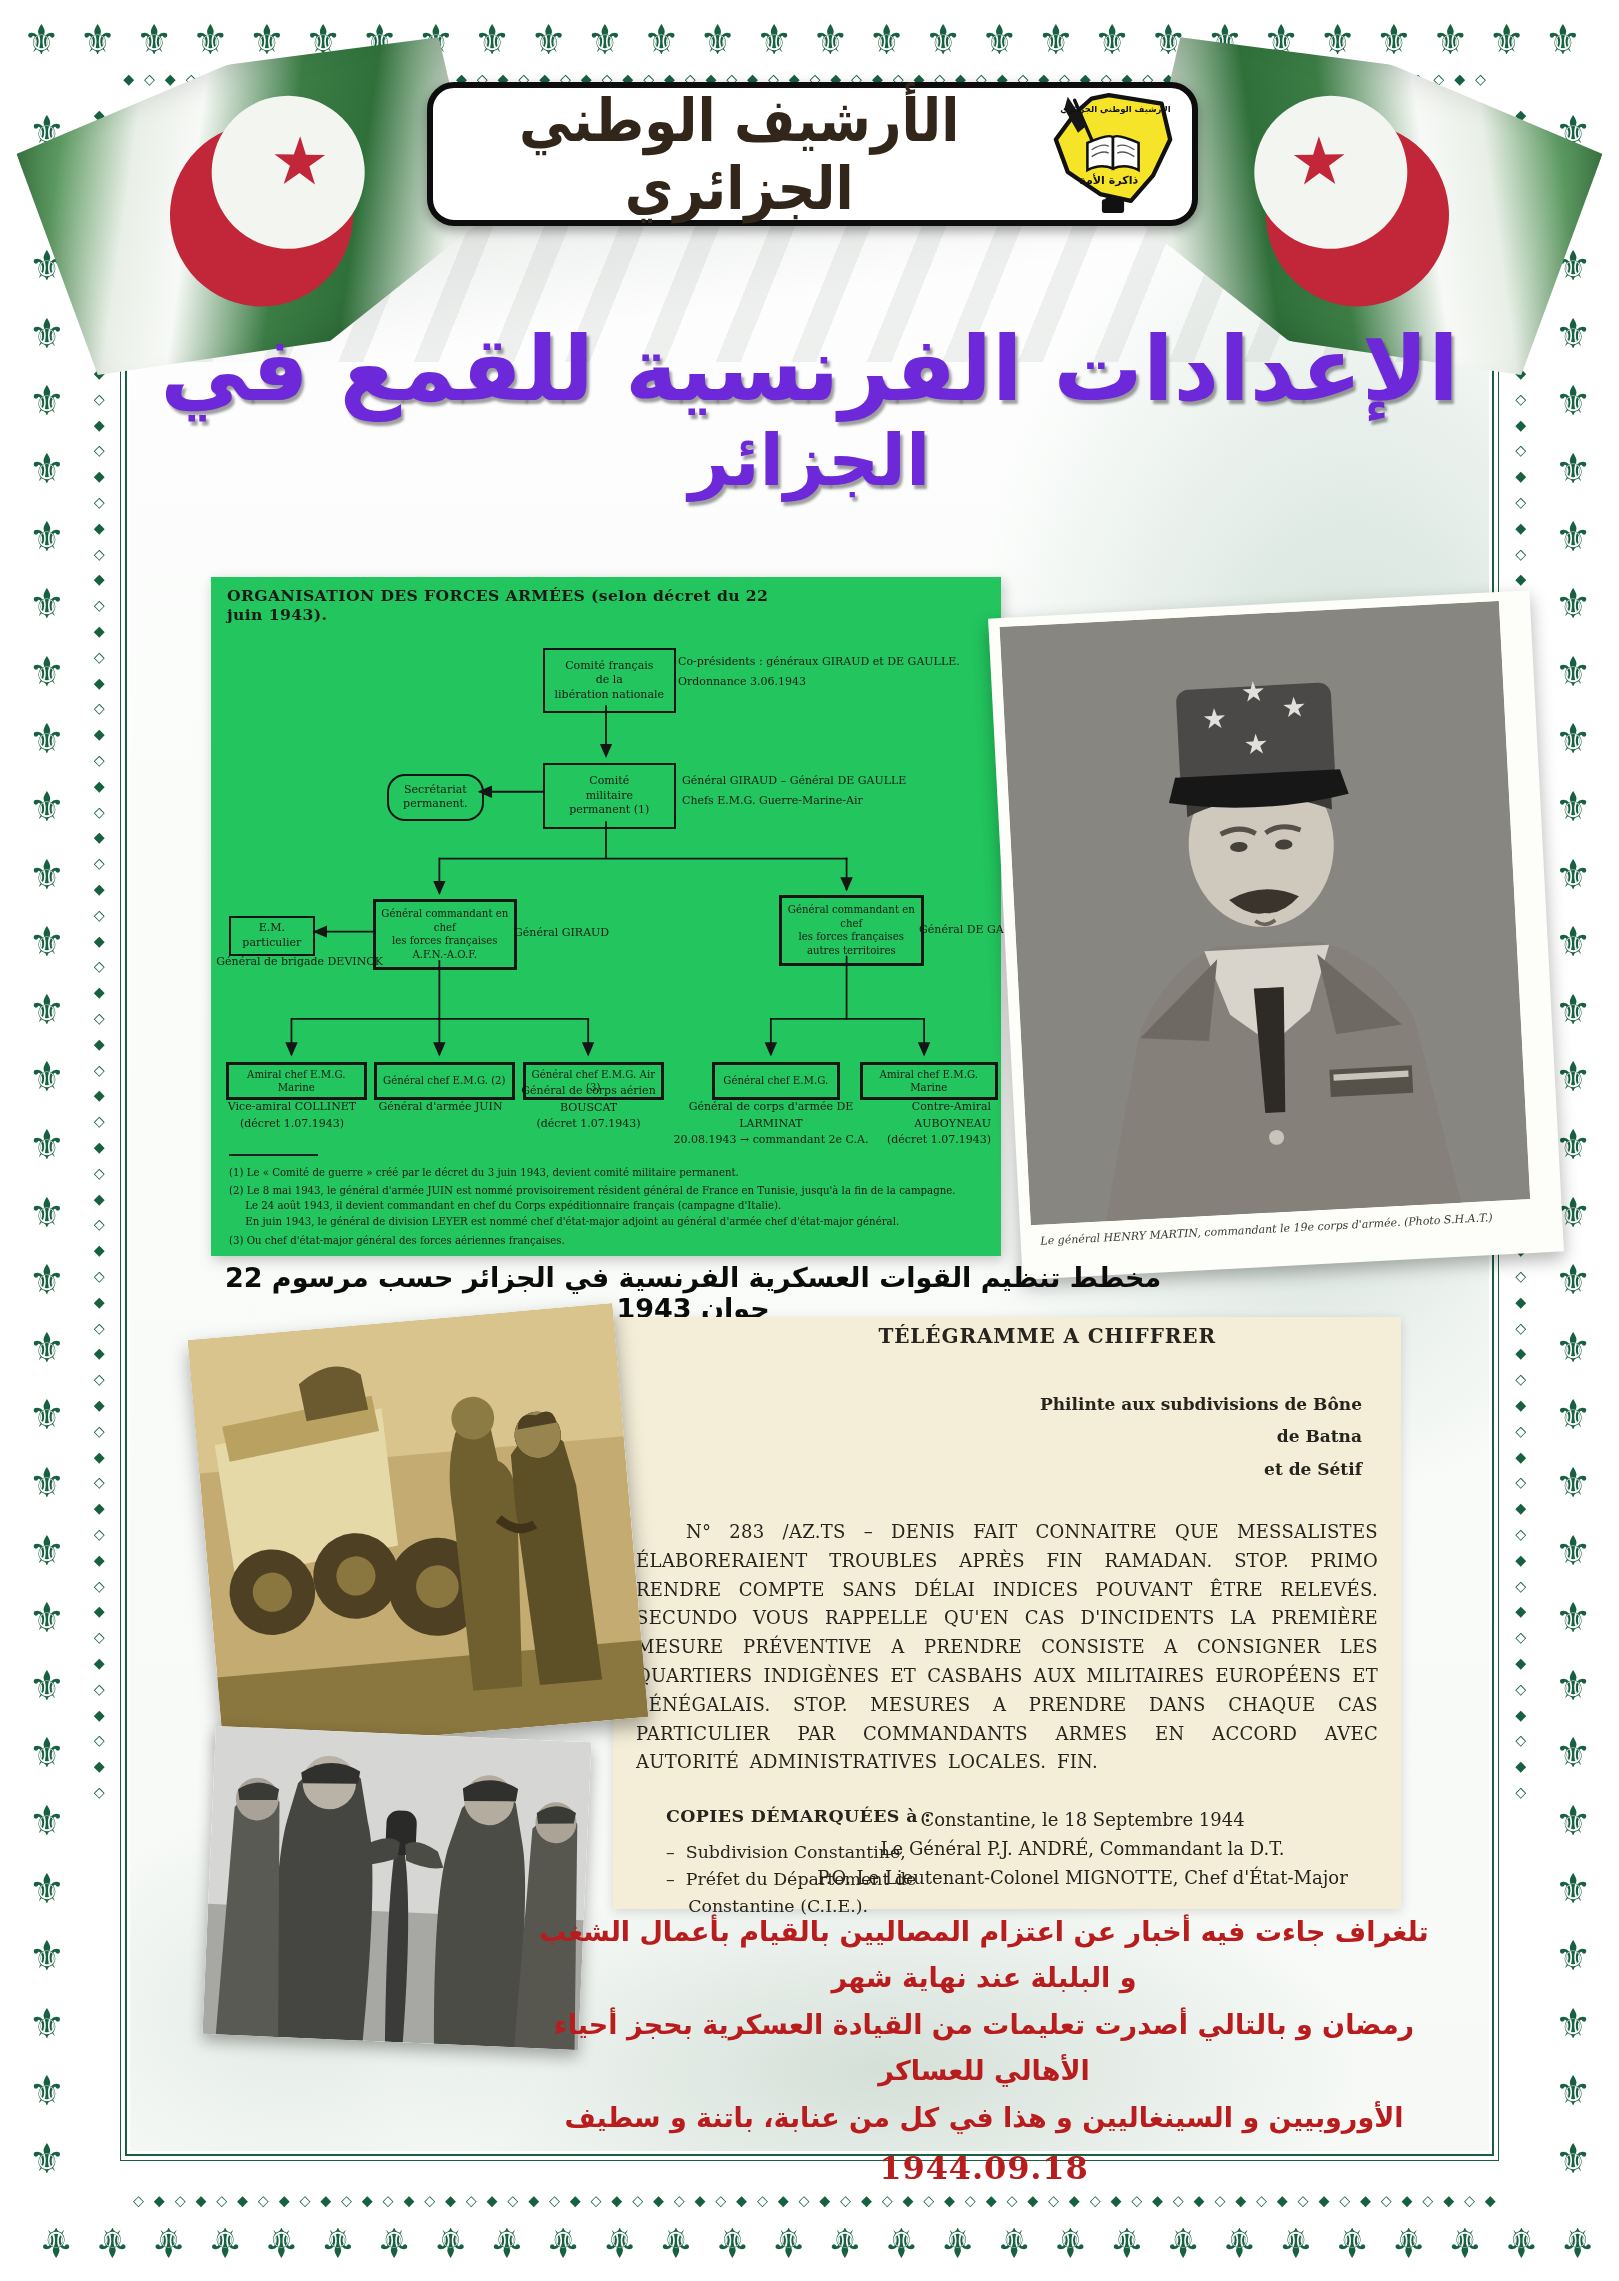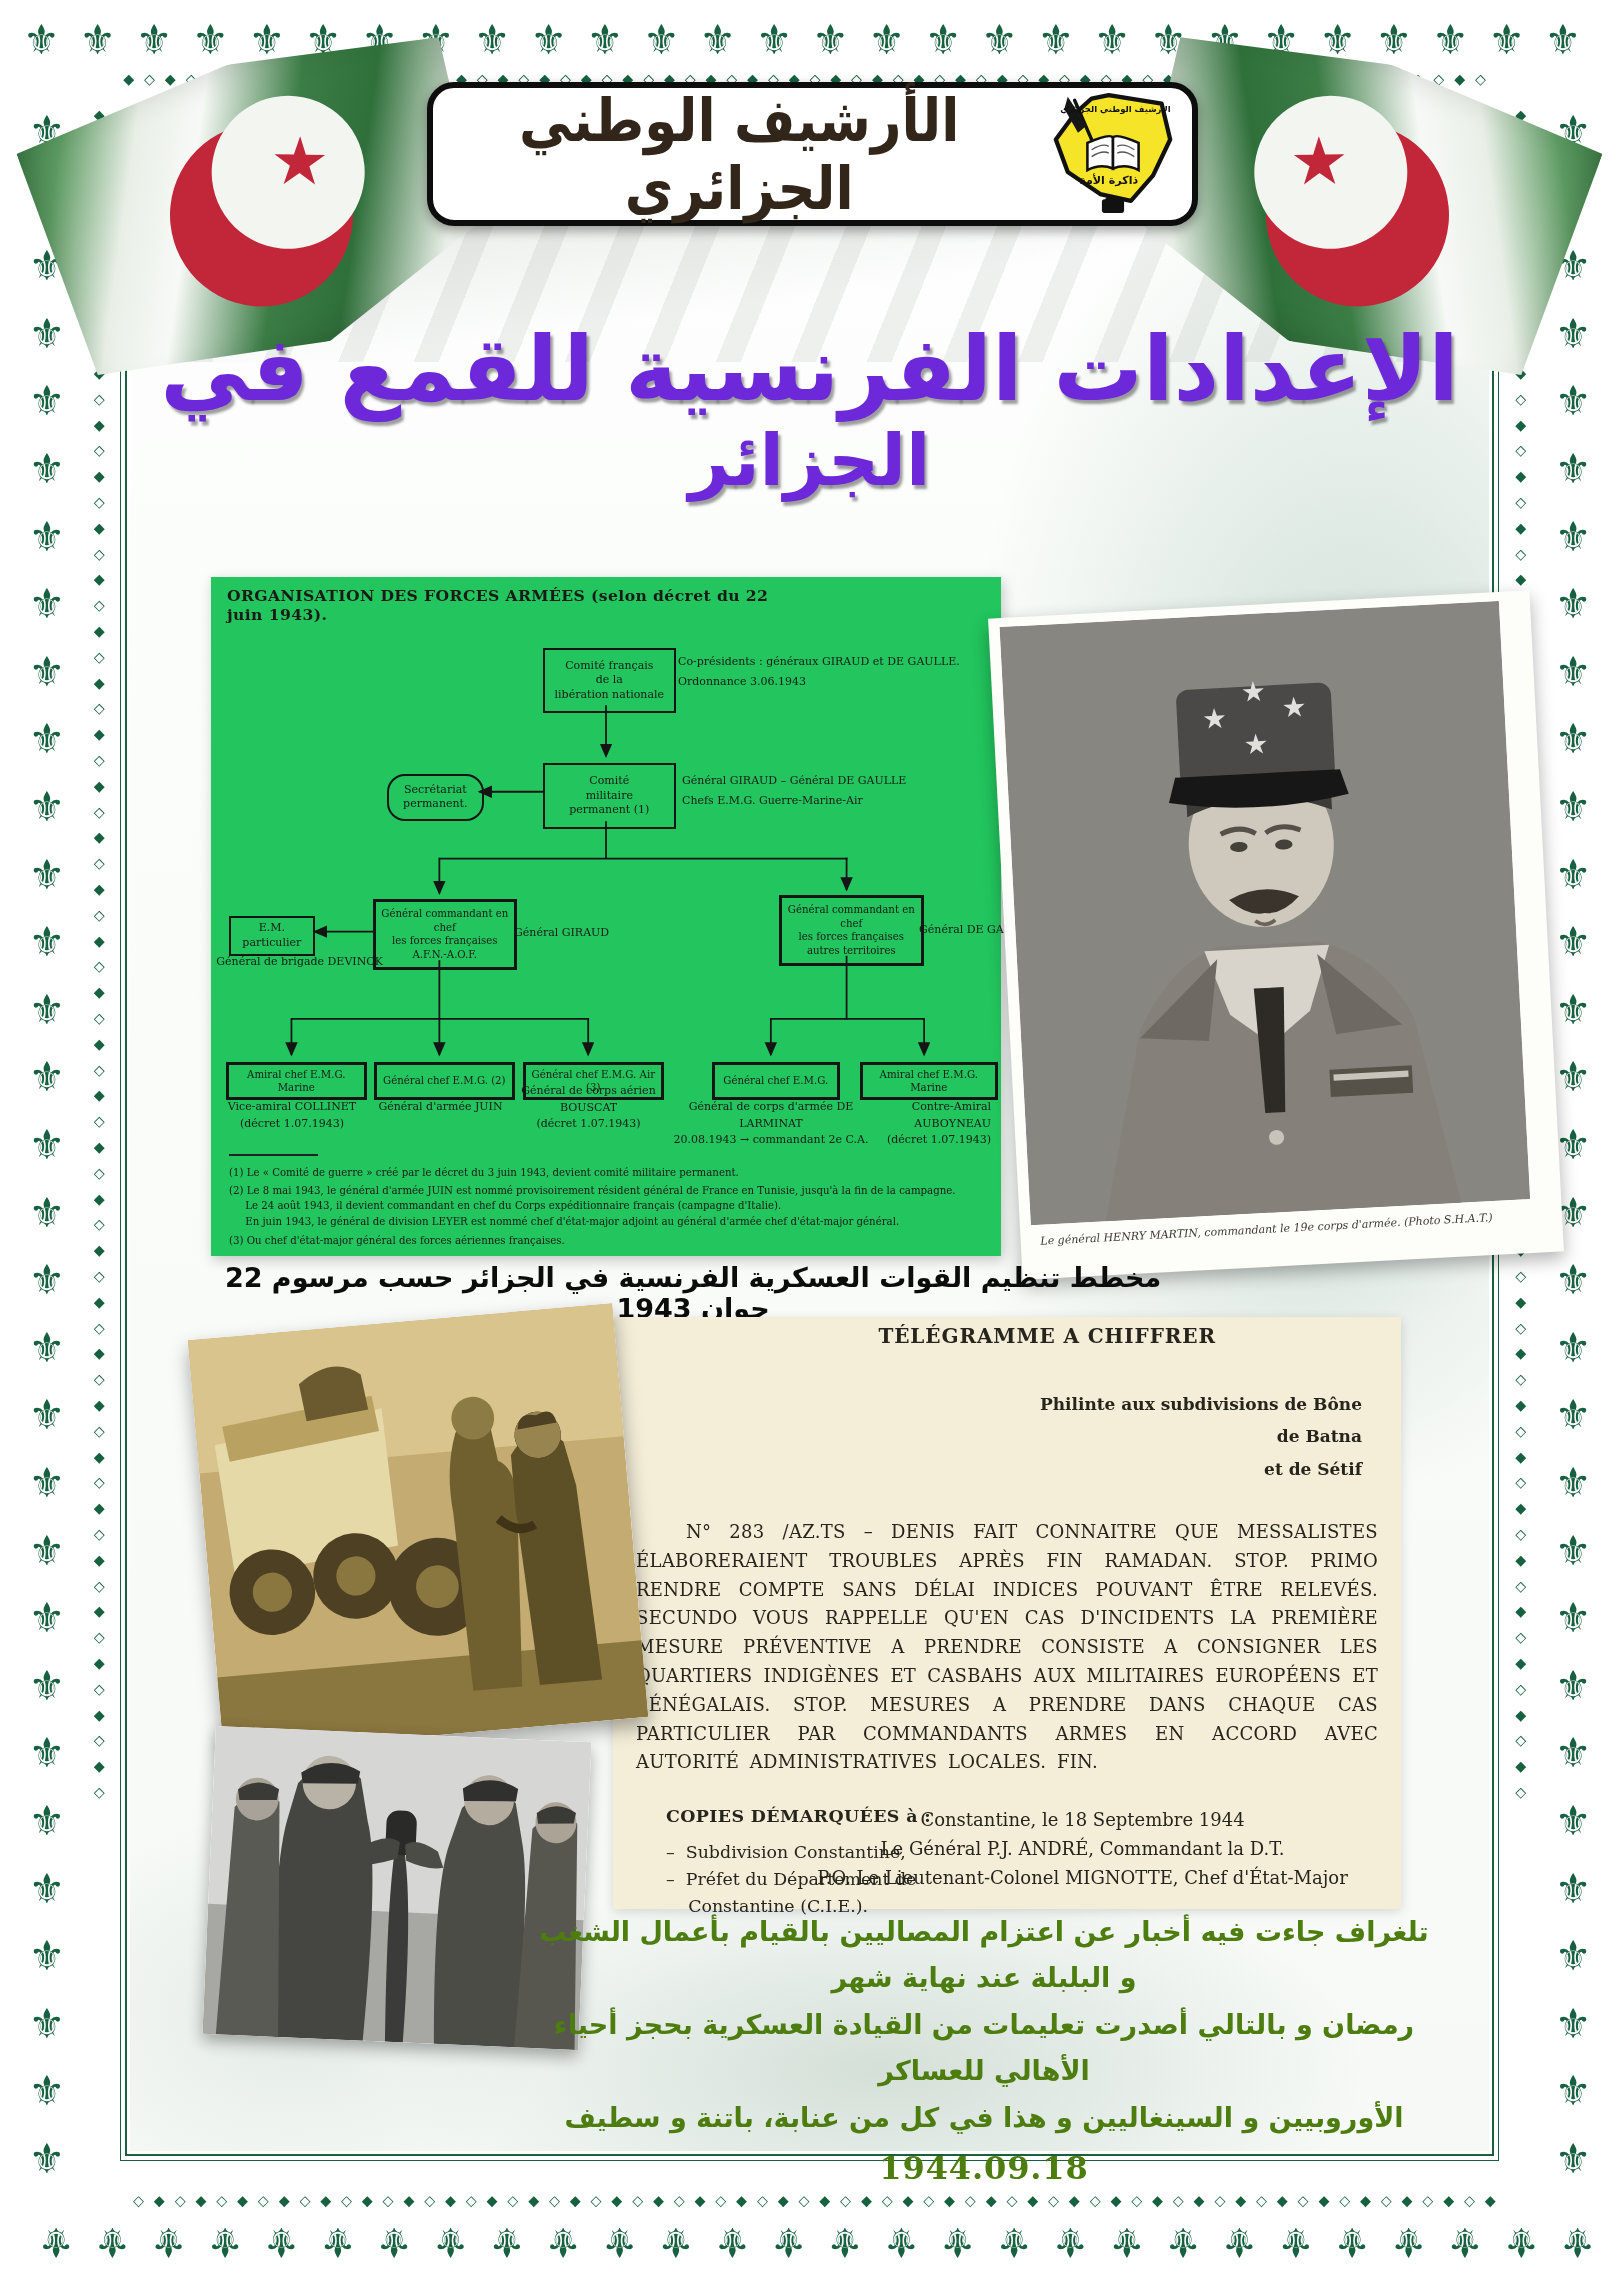--- a/index.html
+++ b/index.html
@@ -103,21 +103,21 @@
     line-height:1.9;white-space:pre-line;}
   .tg-body{position:absolute;left:23px;right:23px;top:201px;font-size:18px;line-height:1.6;text-align:justify;
     text-indent:50px;word-spacing:4.5px;letter-spacing:0.3px;}
   .tg-sign{position:absolute;left:187px;right:36px;top:488px;text-align:center;font-size:18px;line-height:1.62;}
   .tg-copies{position:absolute;left:53px;top:486px;font-size:17.4px;line-height:1.55;}
   .tg-copies .t{font-weight:bold;letter-spacing:0.4px;margin-bottom:9px;}
   .tg-copies .items{white-space:pre-wrap;}
 
   
   .bottom-ar{position:absolute;left:533px;top:1909px;width:902px;z-index:6;text-align:center;
-    font-family:"DejaVu Sans",sans-serif;font-weight:bold;color:#4d7c0f;font-size:27px;line-height:1.72;}
+    font-family:"DejaVu Sans",sans-serif;font-weight:bold;color:#b91c1c;font-size:27px;line-height:1.72;}
   .bottom-ar .date{font-size:32px;font-family:"DejaVu Serif",serif;letter-spacing:0.9px;}
 </style>
 </head>
 <body>
 
 <div class="page">
 
   <div class="interior"></div>
   <div class="satin"></div>
 

